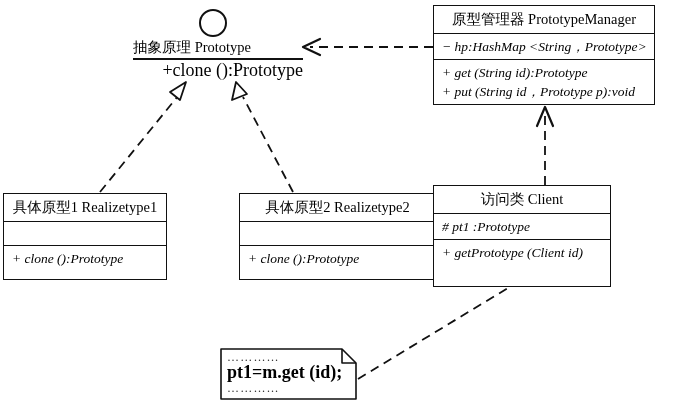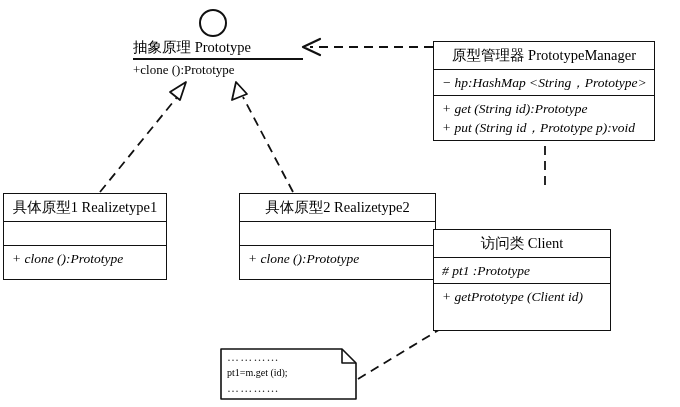--- a/index.html
+++ b/index.html
@@ -78,22 +78,22 @@
     top: 58px;
     width: 170px;
     height: 0;
     border-top: 2px solid #111111;
   }
   #iface-op {
     position: absolute;
     left: 133px;
     top: 60px;
     width: 170px;
-    text-align: left;
-    font-size: 13px;
+    text-align: right;
+    font-size: 18px;
     line-height: 20px;
     white-space: nowrap;
   }
 
   
   #note {
     position: absolute;
     left: 220px;
     top: 348px;
     width: 137px;
@@ -111,23 +111,24 @@
     line-height: 14px;
     text-align: left;
   }
   .note-dots {
     font-size: 12px;
     letter-spacing: 1.2px;
     line-height: 12px;
     color: #333333;
   }
   .note-code {
-    font-size: 10px;
+    font-size: 18px;
     line-height: 19px;
     white-space: nowrap;
+    font-weight: bold;
   }
 
   
   #edges {
     position: absolute;
     left: 0;
     top: 0;
     width: 680px;
     height: 407px;
     pointer-events: none;
@@ -163,21 +164,21 @@
     <g>
       <line x1="358" y1="379" x2="508" y2="288" stroke="#111111" stroke-width="1.8" stroke-dasharray="9,6"></line>
     </g>
   </svg>
 
   <div id="iface-circle"></div>
   <div id="iface-title">抽象原理  Prototype</div>
   <div id="iface-rule"></div>
   <div id="iface-op">+clone ():Prototype</div>
 
-  <div class="uml-box" id="box-prototype-manager" style="left:433px; top:5px; width:222px; height:100px;margin-top:36px;">
+  <div class="uml-box" id="box-prototype-manager" style="left:433px; top:5px; width:222px; height:100px;">
     <div class="compartment cmp-title">原型管理器  PrototypeManager</div>
     <div class="compartment cmp-body">
       <div class="row">− hp:HashMap &lt;String，Prototype&gt;</div>
     </div>
     <div class="compartment cmp-body">
       <div class="row">+ get (String id):Prototype</div>
       <div class="row">+ put (String id，Prototype p):void</div>
     </div>
   </div>
 
@@ -190,21 +191,21 @@
   </div>
 
   <div class="uml-box" id="box-realizetype2" style="left:239px; top:193px; width:197px; height:87px;">
     <div class="compartment cmp-title">具体原型2 Realizetype2</div>
     <div class="compartment cmp-body cmp-empty"></div>
     <div class="compartment cmp-body">
       <div class="row">+ clone ():Prototype</div>
     </div>
   </div>
 
-  <div class="uml-box" id="box-client" style="left:433px; top:185px; width:178px; height:102px;margin-top:44px;">
+  <div class="uml-box" id="box-client" style="left:433px; top:185px; width:178px; height:102px;">
     <div class="compartment cmp-title">访问类  Client</div>
     <div class="compartment cmp-body">
       <div class="row"># pt1 :Prototype</div>
     </div>
     <div class="compartment cmp-body">
       <div class="row">+ getPrototype (Client id)</div>
     </div>
   </div>
 
   <div id="note">

